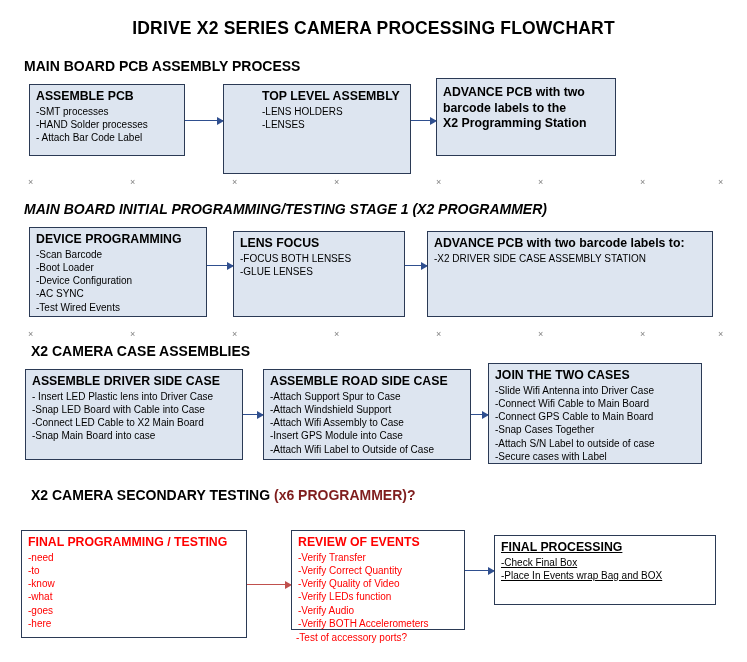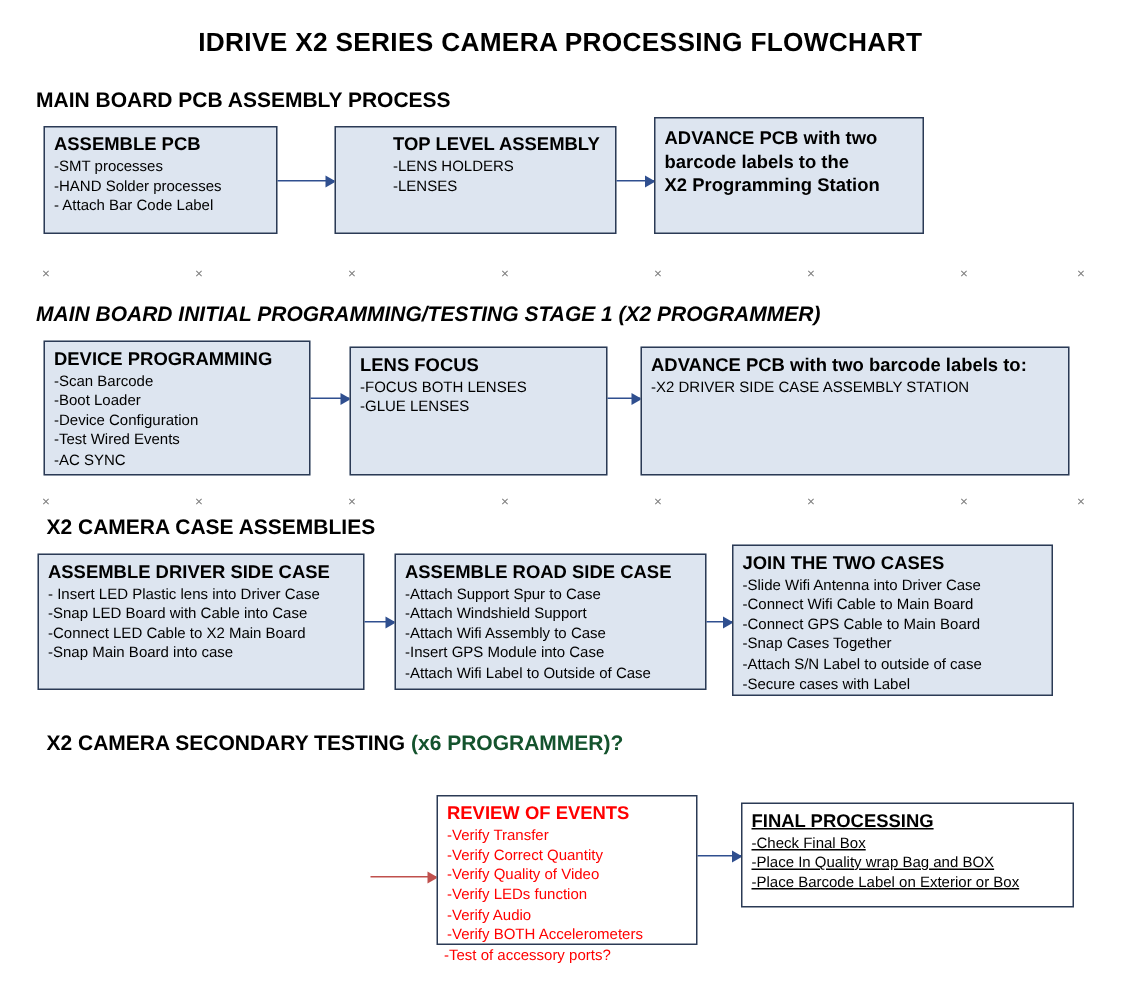--- a/index.html
+++ b/index.html
@@ -31,21 +31,21 @@
     color: #000000;
   }
   .section-head {
     position: absolute;
     font-size: 14px;
     font-weight: bold;
     color: #000000;
     white-space: nowrap;
   }
   .section-head .accent {
-    color: #14532d;
+    color: #7f1d1d;
     text-align: right;
   }
   .box {
     position: absolute;
     background: #dde5f0;
     border: 1px solid #2b3a55;
     box-sizing: border-box;
     padding: 4px 5px 3px 6px;
     overflow: hidden;
   }
@@ -119,21 +119,21 @@
 
   <div class="box" style="left:29px; top:84px; width:156px; height:72px;">
     <div class="box-title">ASSEMBLE PCB</div>
     <div class="box-line">-SMT processes</div>
     <div class="box-line">-HAND Solder processes</div>
     <div class="box-line">- Attach Bar Code Label</div>
   </div>
 
   <div class="arrow" style="left:185px; top:120px; width:38px;"></div>
 
-  <div class="box" style="left:223px; top:84px; width:188px; height:72px;padding-left:38px;">
+  <div class="box" style="left:223px; top:84px; width:188px; height:90px;padding-left:38px;">
     <div class="box-title">TOP LEVEL ASSEMBLY</div>
     <div class="box-line">-LENS HOLDERS</div>
     <div class="box-line">-LENSES</div>
   </div>
 
   <div class="arrow" style="left:411px; top:120px; width:25px;"></div>
 
   <div class="box" style="left:436px; top:78px; width:180px; height:78px; padding-top:6px;">
     <div class="box-title">ADVANCE PCB with two</div>
     <div class="box-title">barcode labels to the</div>
@@ -151,22 +151,22 @@
     <span class="tick" style="left:718px;">×</span>
   </div>
 
   <div class="section-head" style="left:24px; top:201px;font-style:italic;">MAIN BOARD INITIAL PROGRAMMING/TESTING STAGE 1 (X2 PROGRAMMER)</div>
 
   <div class="box" style="left:29px; top:227px; width:178px; height:90px;">
     <div class="box-title">DEVICE PROGRAMMING</div>
     <div class="box-line">-Scan Barcode</div>
     <div class="box-line">-Boot Loader</div>
     <div class="box-line">-Device Configuration</div>
+    <div class="box-line">-AC SYNC</div>
     <div class="box-line">-Test Wired Events</div>
-    <div class="box-line">-AC SYNC</div>
   </div>
 
   <div class="arrow" style="left:207px; top:265px; width:26px;"></div>
 
   <div class="box" style="left:233px; top:231px; width:172px; height:86px;">
     <div class="box-title">LENS FOCUS</div>
     <div class="box-line">-FOCUS BOTH LENSES</div>
     <div class="box-line">-GLUE LENSES</div>
   </div>
 
@@ -216,37 +216,45 @@
     <div class="box-line">-Slide Wifi Antenna into Driver Case</div>
     <div class="box-line">-Connect Wifi Cable to Main Board</div>
     <div class="box-line">-Connect GPS Cable to Main Board</div>
     <div class="box-line">-Snap Cases Together</div>
     <div class="box-line">-Attach S/N Label to outside of case</div>
     <div class="box-line">-Secure cases with Label</div>
   </div>
 
   <div class="section-head" style="left:31px; top:487px;"><span>X2 CAMERA SECONDARY TESTING </span><span class="accent">(x6 PROGRAMMER)?</span></div>
 
+  <div class="box white" style="left:21px; top:530px; width:226px; height:108px;">
+    <div class="box-title red">FINAL PROGRAMMING / TESTING</div>
+    <div class="box-line red">-need</div>
+    <div class="box-line red">-to</div>
+    <div class="box-line red">-know</div>
+    <div class="box-line red">-what</div>
+    <div class="box-line red">-goes</div>
+    <div class="box-line red">-here</div>
+  </div>
 
   <div class="arrow red" style="left:247px; top:584px; width:44px;"></div>
 
   <div class="box white" style="left:291px; top:530px; width:174px; height:100px;">
     <div class="box-title red">REVIEW OF EVENTS</div>
     <div class="box-line red">-Verify Transfer</div>
     <div class="box-line red">-Verify Correct Quantity</div>
     <div class="box-line red">-Verify Quality of Video</div>
     <div class="box-line red">-Verify LEDs function</div>
     <div class="box-line red">-Verify Audio</div>
     <div class="box-line red">-Verify BOTH Accelerometers</div>
   </div>
 
   <div class="box-line red" style="position:absolute; left:296px; top:631px;">-Test of accessory ports?</div>
 
   <div class="arrow" style="left:465px; top:570px; width:29px;"></div>
 
   <div class="box white" style="left:494px; top:535px; width:222px; height:70px;text-decoration:underline;">
     <div class="box-title">FINAL PROCESSING</div>
     <div class="box-line">-Check Final Box</div>
-    <div class="box-line">-Place In Quality wrap Bag and BOX</div>
-    <div class="box-line">-Place Barcode Label on Exterior or Box</div>
+    <div class="box-line">-Place In Events wrap Bag and BOX</div>
   </div>
 
 </div>
 
 </body></html>

